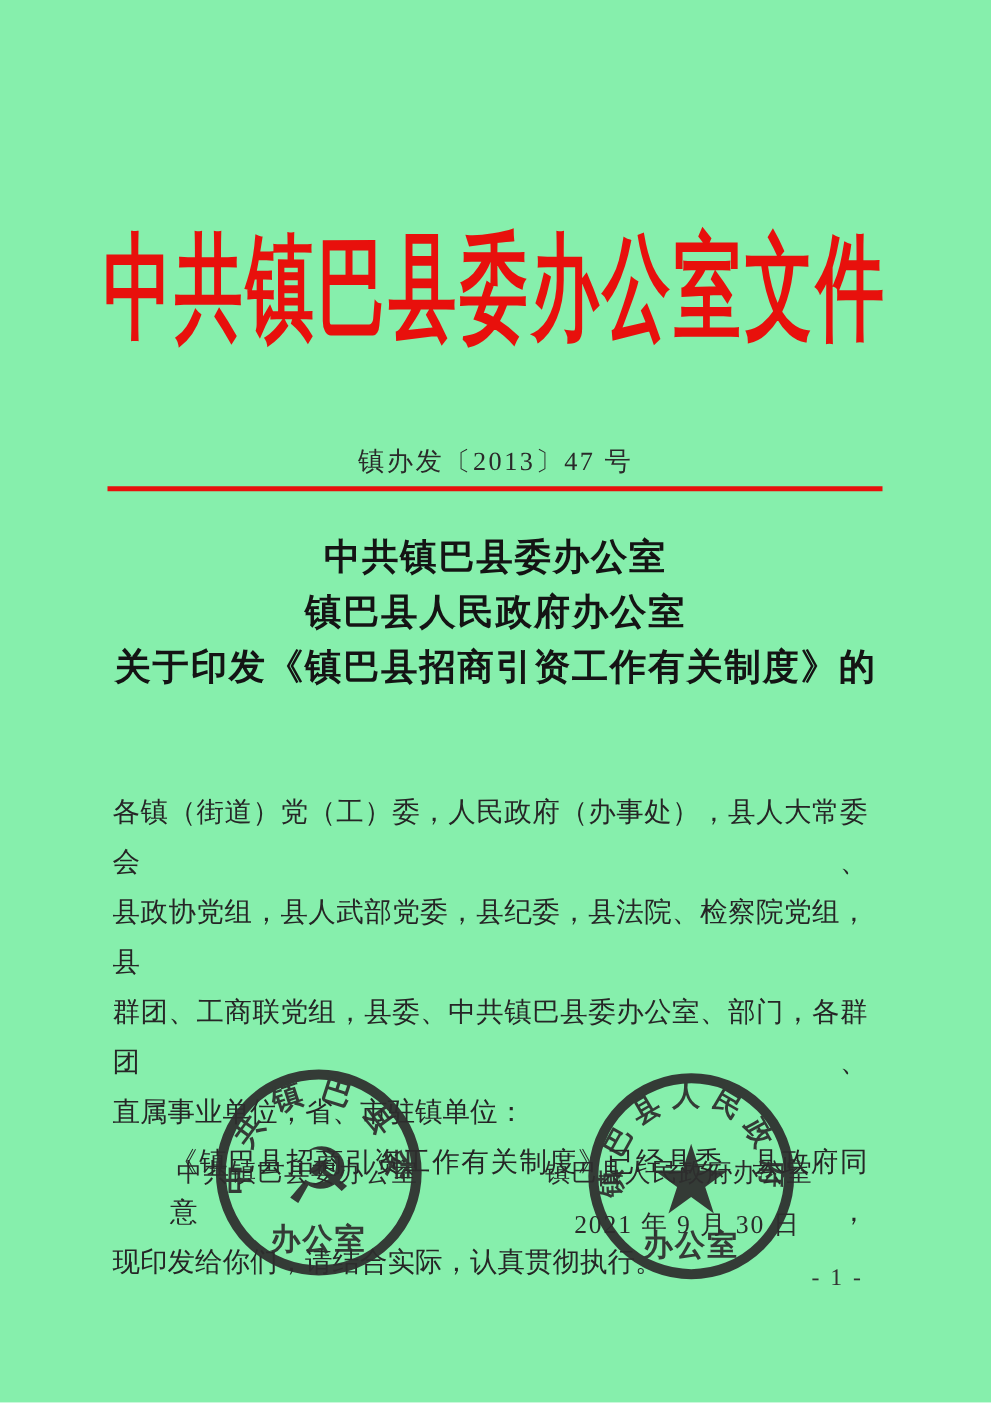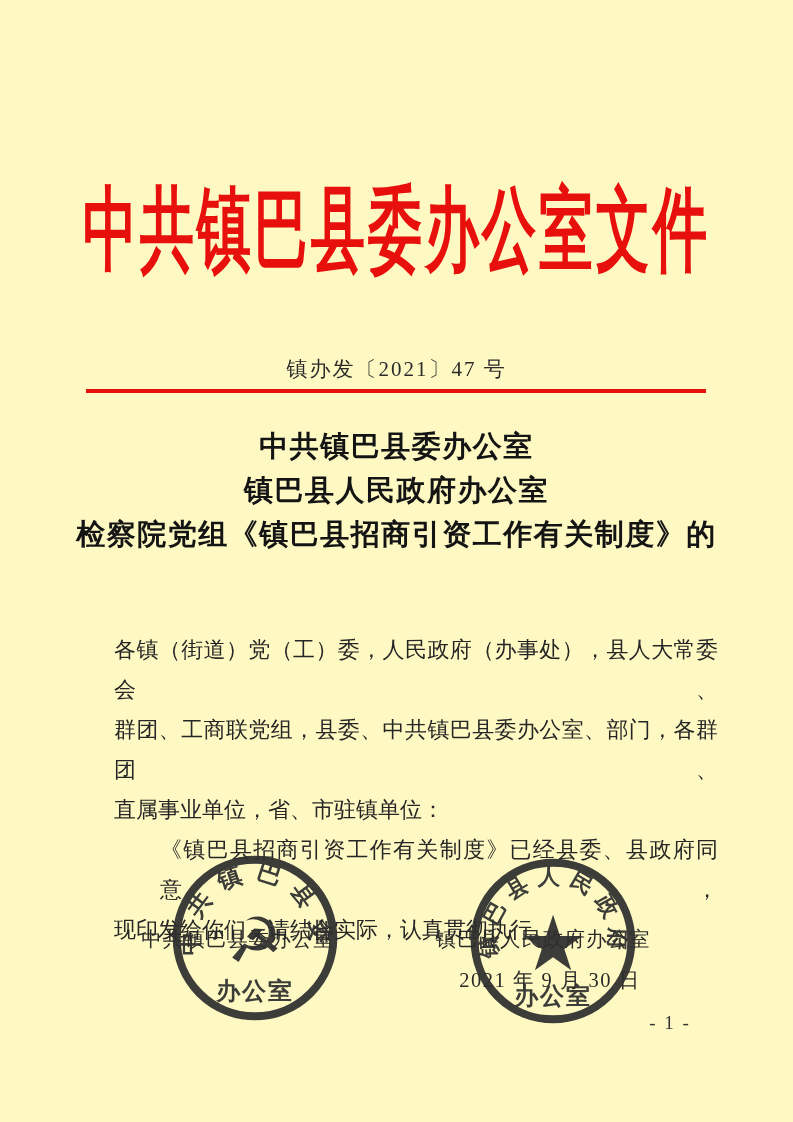--- a/index.html
+++ b/index.html
@@ -6,21 +6,21 @@
     --red:#e8100c;
     --ink:#1f1f1f;
     --seal:#2e2e2e;
   }
   *{margin:0;padding:0;box-sizing:border-box;}
   html,body{background:#ffffff;}
   body{font-family:"Liberation Serif","DejaVu Serif",serif;color:var(--ink);}
   .page{
     position:relative;
     width:793px;height:1122px;
-    background:#fef9c3;
+    background:#86efac;
     overflow:hidden;
   }
   
   .banner{
     position:absolute;left:0;right:0;top:183px;
     text-align:center;
     color:var(--red);
     font-weight:bold;
     font-size:54px;line-height:56px;
     letter-spacing:3px;
@@ -46,21 +46,21 @@
   .title-block{
     position:absolute;left:0;right:0;top:424px;
     text-align:center;
     font-weight:bold;
     font-size:29px;line-height:44px;
     letter-spacing:1.5px;
     color:#141414;
   }
   
   .body-block{
-    position:absolute;left:114px;top:630px;width:604px;
+    position:absolute;left:90px;top:630px;width:604px;
     font-size:22px;line-height:40px;
     color:#262626;
   }
   .bodyline{white-space:nowrap;}
   .bodyline.j{
     white-space:normal;
     text-align:justify;
     text-align-last:justify;
   }
   .bodyline.indent{padding-left:46px;}
@@ -93,32 +93,33 @@
     color:#333;
   }
 </style>
 </head>
 <body>
 
 <div class="page">
 
   <div class="banner">中共镇巴县委办公室文件</div>
 
-  <div class="doc-number">镇办发〔2021〕47 号</div>
+  <div class="doc-number">镇办发〔2013〕47 号</div>
 
   <div class="red-rule"></div>
 
   <div class="title-block">
     <div>中共镇巴县委办公室</div>
     <div>镇巴县人民政府办公室</div>
-    <div>检察院党组《镇巴县招商引资工作有关制度》的</div>
+    <div>关于印发《镇巴县招商引资工作有关制度》的</div>
   </div>
 
   <div class="body-block">
     <div class="bodyline j">各镇（街道）党（工）委，人民政府（办事处），县人大常委会、</div>
+    <div class="bodyline j">县政协党组，县人武部党委，县纪委，县法院、检察院党组，县</div>
     <div class="bodyline j">群团、工商联党组，县委、中共镇巴县委办公室、部门，各群团、</div>
     <div class="bodyline">直属事业单位，省、市驻镇单位：</div>
     <div class="bodyline j indent">《镇巴县招商引资工作有关制度》已经县委、县政府同意，</div>
     <div class="bodyline">现印发给你们，请结合实际，认真贯彻执行。</div>
   </div>
 
   <div class="sig sig-left">中共镇巴县委办公室</div>
 
   <div class="sig sig-right">镇巴县人民政府办公室</div>
 

